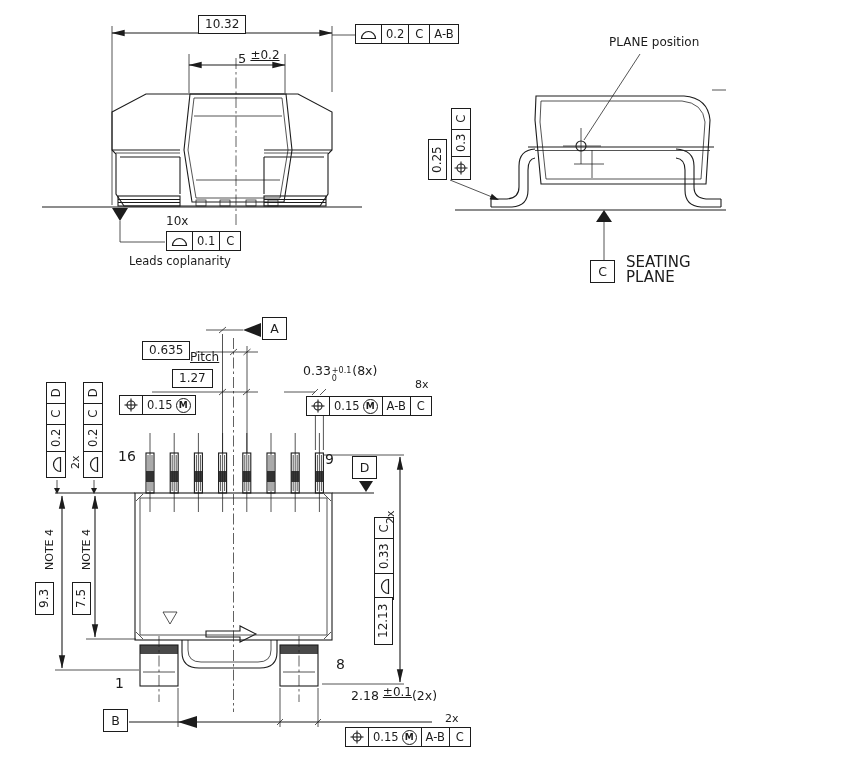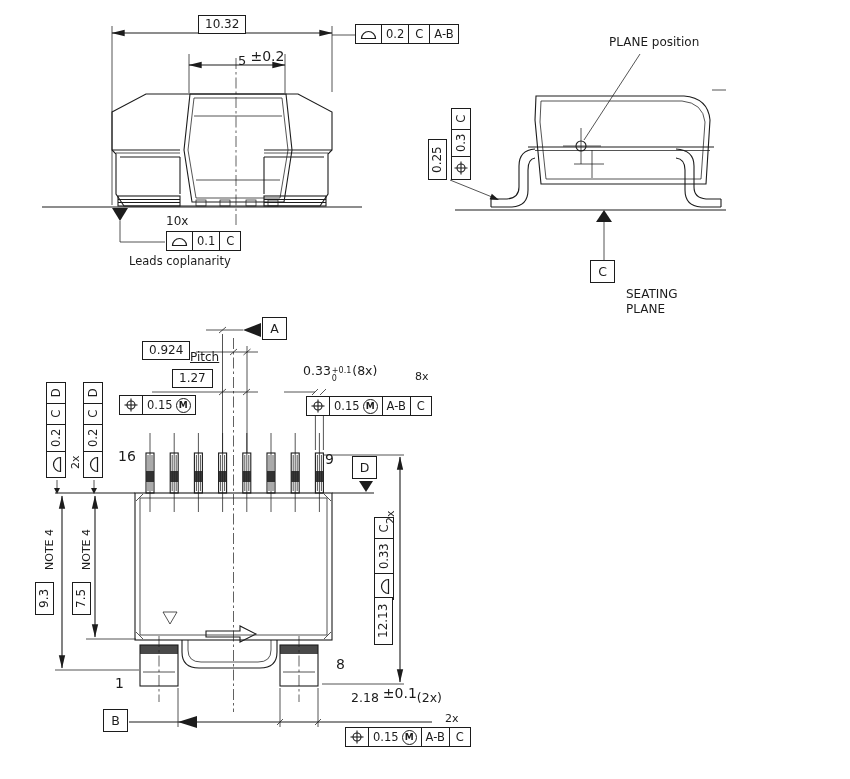--- a/index.html
+++ b/index.html
@@ -20,21 +20,21 @@
   .fcf .c{display:flex;align-items:center;justify-content:center;gap:3px;
           padding:0 4px;border-left:1.3px solid var(--ink);height:18px;font-size:11.5px;min-width:12px;}
   .fcf .c:first-child{border-left:none;}
   .rot{transform-origin:0 0;transform:rotate(-90deg);}
   .rott{position:absolute;transform-origin:0 0;transform:rotate(-90deg);font-size:11px;white-space:nowrap;}
   .mcirc{display:inline-block;width:13px;height:13px;border:1.1px solid var(--ink);border-radius:50%;
          font-size:9px;line-height:12px;text-align:center;font-weight:bold;}
   .stack{display:inline-flex;flex-direction:column;font-size:8px;line-height:8px;
          vertical-align:2px;margin:0 1px;font-style:normal;}
   .stack i{font-style:normal;}
-  .sup{font-size:14px;vertical-align:4px;}
+  .sup{font-size:12px;vertical-align:4px;text-decoration:underline;}
   .lbl{font-size:12px;}
   .pin-num{position:absolute;font-size:14px;}
 </style>
 </head>
 <body>
 
 <div id="canvas">
 
 <svg id="art" width="850" height="779" viewBox="0 0 850 779">
   <defs>
@@ -248,47 +248,47 @@
     <svg width="14" height="14" viewBox="0 0 14 14">
           <circle cx="7" cy="7" r="4" fill="none" stroke="#1c1c1c" stroke-width="1.1"></circle>
           <line x1="7" y1="0.5" x2="7" y2="13.5" stroke="#1c1c1c" stroke-width="1.1"></line>
           <line x1="0.5" y1="7" x2="13.5" y2="7" stroke="#1c1c1c" stroke-width="1.1"></line>
         </svg>
   </span>
   <span class="c">0.4</span>
   <span class="c">C</span>
 </div>
 <div class="dbox" style="left:590px;top:260px;">C</div>
-<div class="ov" style="left:626px;top:255px;font-size:12px;line-height:15px;margin-top:32px;">
+<div class="ov" style="left:626px;top:255px;font-size:15px;line-height:15px;">
   <div>SEATING</div>
       <div>PLANE</div>
 </div>
 
 <div class="dbox" style="left:262px;top:317px;">A</div>
-<span class="bdim ov" style="left:142px;top:341px;">0.924</span>
+<span class="bdim ov" style="left:142px;top:341px;">0.635</span>
 <span class="bdim ov" style="left:142px;top:369px;margin-left:30px;">1.27</span>
 <span class="ov lbl" style="left:190px;top:350px;text-decoration:underline;">Pitch</span>
 <div class="fcf" style="left:119px;top:395px;">
   <span class="c">
     <svg width="14" height="14" viewBox="0 0 14 14">
           <circle cx="7" cy="7" r="4" fill="none" stroke="#1c1c1c" stroke-width="1.1"></circle>
           <line x1="7" y1="0.5" x2="7" y2="13.5" stroke="#1c1c1c" stroke-width="1.1"></line>
           <line x1="0.5" y1="7" x2="13.5" y2="7" stroke="#1c1c1c" stroke-width="1.1"></line>
         </svg>
   </span>
   <span class="c">
         <span>0.15</span>
         <span class="mcirc">M</span>
       </span>
 </div>
 <span class="ov" style="left:303px;top:363px;font-size:12.5px;"><span>0.33</span><span class="stack">
         <i>+0.1</i>
         <i>0</i>
       </span><span>(8x)</span></span>
-<span class="ov" style="left:415px;top:370px;font-size:11px;">8x</span>
+<span class="ov" style="left:415px;top:378px;font-size:11px;">8x</span>
 <div class="fcf" style="left:306px;top:396px;">
   <span class="c">
     <svg width="14" height="14" viewBox="0 0 14 14">
           <circle cx="7" cy="7" r="4" fill="none" stroke="#1c1c1c" stroke-width="1.1"></circle>
           <line x1="7" y1="0.5" x2="7" y2="13.5" stroke="#1c1c1c" stroke-width="1.1"></line>
           <line x1="0.5" y1="7" x2="13.5" y2="7" stroke="#1c1c1c" stroke-width="1.1"></line>
         </svg>
   </span>
   <span class="c">
         <span>0.15</span>

